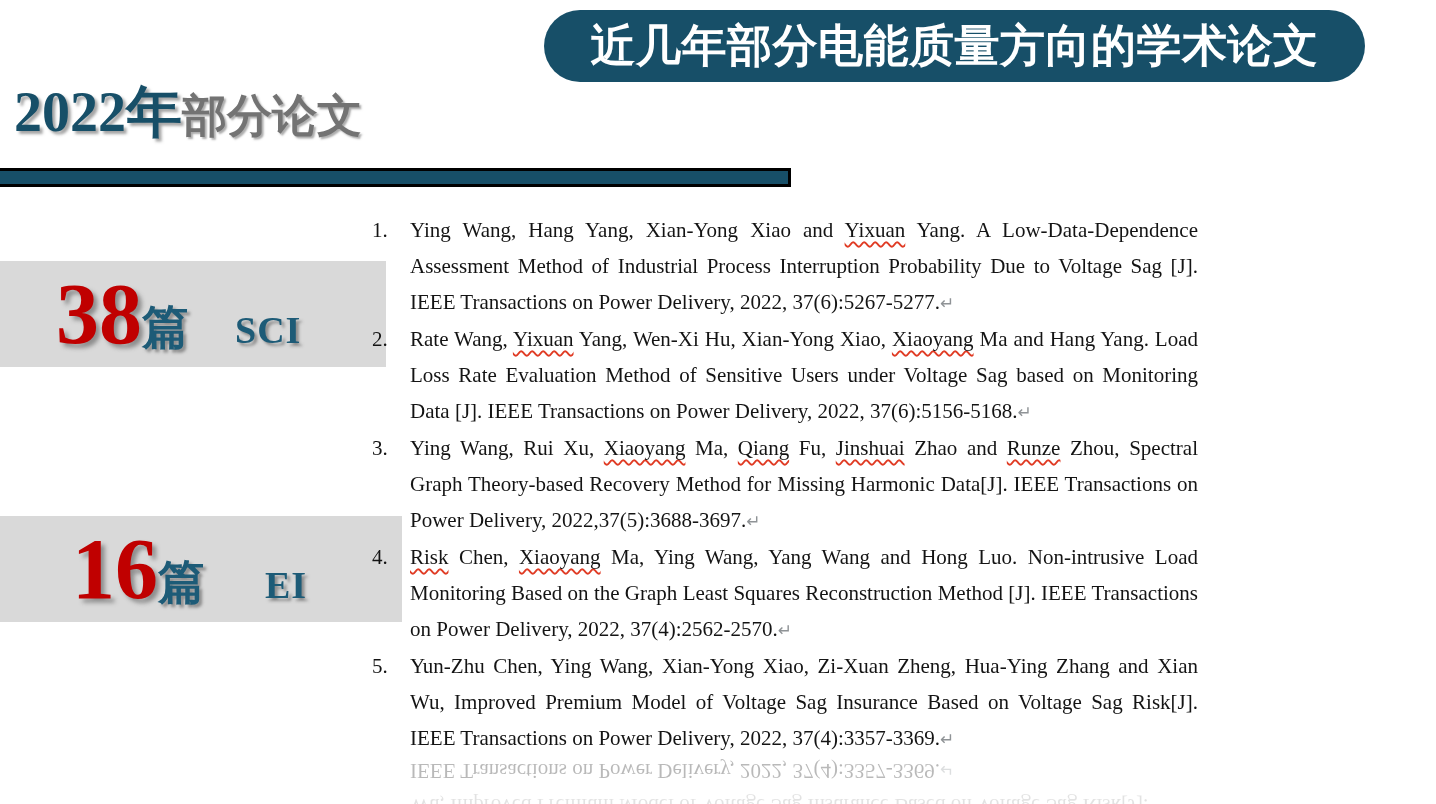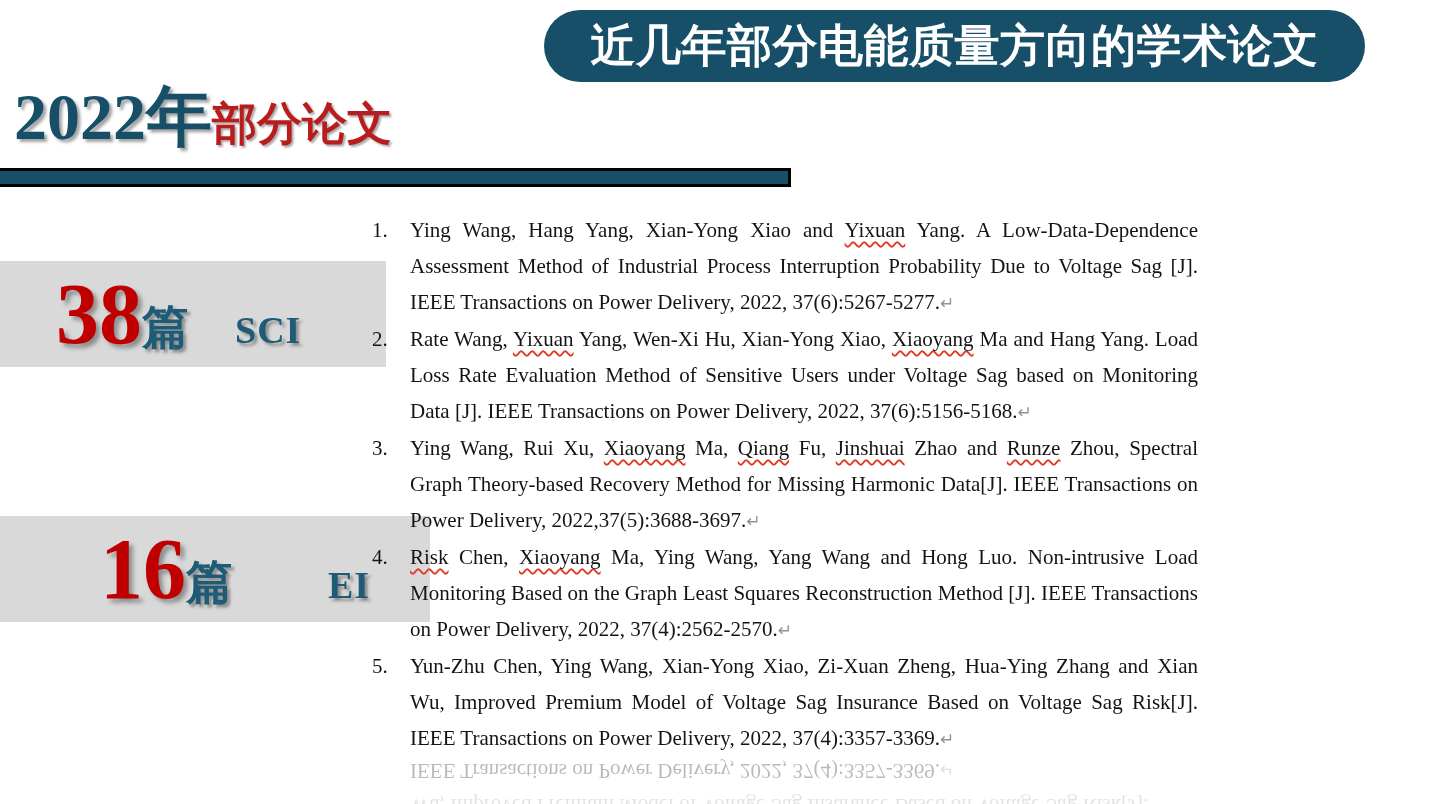--- a/index.html
+++ b/index.html
@@ -15,55 +15,55 @@
     display:flex; align-items:center; justify-content:center;
   }
   .banner-label {
     color:#ffffff; font-family:"Liberation Sans","DejaVu Sans",sans-serif;
     font-weight:bold; font-size:45px; letter-spacing:0.5px; white-space:nowrap;
   }
 
   
   .page-title { position:absolute; left:14px; top:84px; white-space:nowrap; line-height:1; }
   .title-year {
-    font-size:66px; font-weight:bold; color:#174F68;
+    font-size:56px; font-weight:bold; color:#174F68;
     text-shadow:3px 3px 3px rgba(90,90,90,0.55);
     margin-top:40px;
   }
   .title-suffix {
-    font-size:45px; font-weight:bold; color:#b91c1c;
+    font-size:45px; font-weight:bold; color:#737373;
     text-shadow:2px 2px 2px rgba(90,90,90,0.5);
   }
   .title-bar {
     position:absolute; left:0; top:168px; width:788px; height:13px;
     background:#174F68; border:3px solid #000000; border-left:none;
   }
 
   
   .stat-box {
     position:absolute; left:0; width:330px; height:106px; background:#D9D9D9;
     display:flex; align-items:center;
   }
   .stat-box.sci { top:261px; padding-left:56px; }
-  .stat-box.ei  { top:516px; padding-left:100px; }
+  .stat-box.ei  { top:516px; padding-left:72px; }
   .stat-inner { display:flex; align-items:baseline; }
   .stat-count {
     font-size:86px; font-weight:bold; color:#C00000;
     text-shadow:4px 4px 4px rgba(80,80,80,0.55);
     text-align:right;
   }
   .stat-unit {
     font-size:47px; font-weight:bold; color:#1D5B77;
     text-shadow:3px 3px 3px rgba(80,80,80,0.55);
   }
   .stat-index {
     font-size:38px; font-weight:bold; color:#1D5B77; margin-left:46px;
     text-shadow:3px 3px 3px rgba(80,80,80,0.55); letter-spacing:1px;
   }
-  .stat-box.ei .stat-index { margin-left:95px;font-family:Liberation Serif, serif; }
+  .stat-box.ei .stat-index { margin-left:60px;font-family:Liberation Serif, serif; }
 
   
   .papers { position:absolute; left:372px; top:212px; width:826px; }
   .paper { position:relative; padding-left:38px; font-size:21px; line-height:36px; color:#141414; }
   .paper-num { position:absolute; left:0; top:0; }
   .paper-content { text-align:justify; }
   .sq {
     text-decoration-line:underline; text-decoration-style:wavy;
     text-decoration-color:#E03B24; text-decoration-thickness:1.5px;
     text-underline-offset:4px; text-decoration-skip-ink:none;

